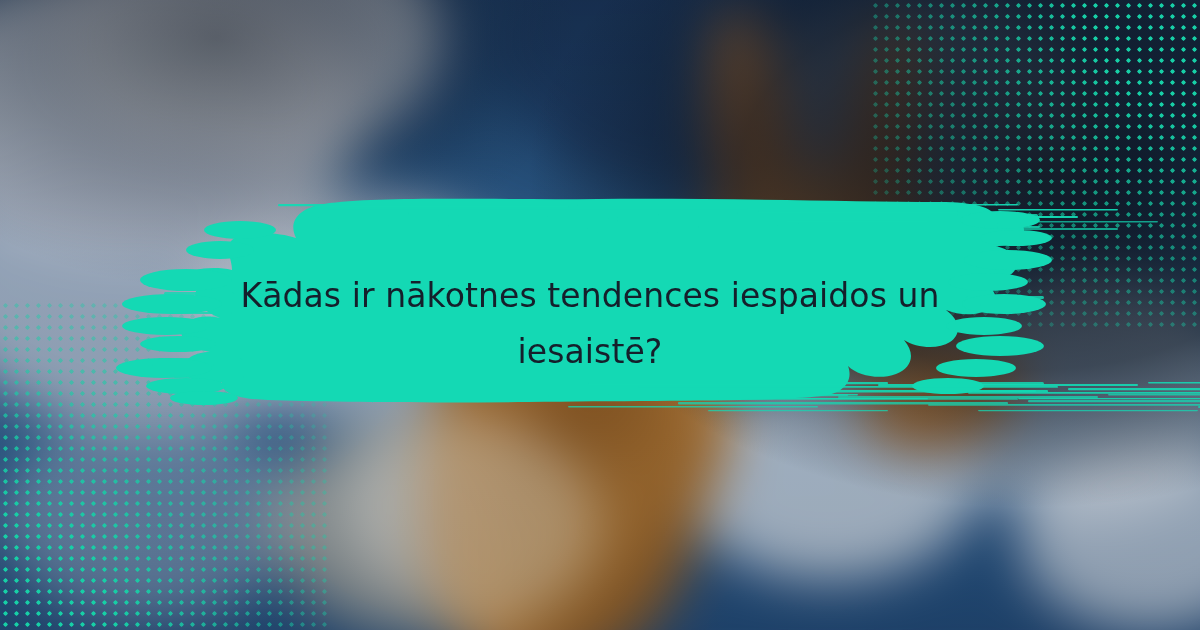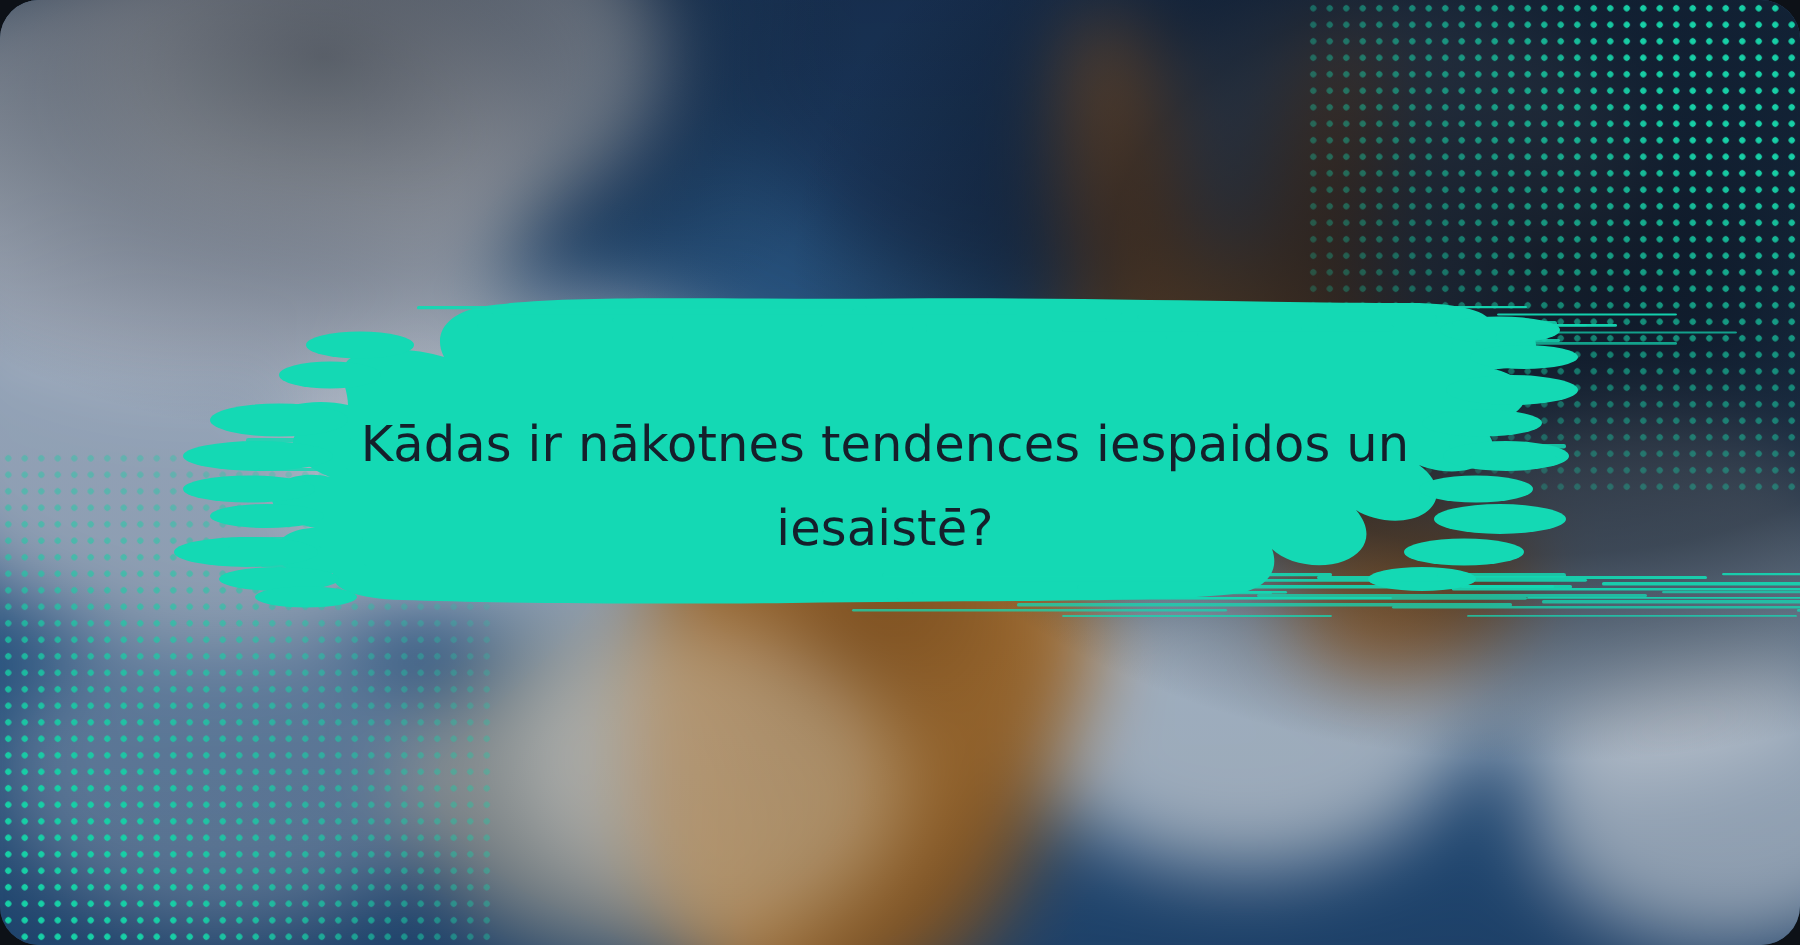--- a/index.html
+++ b/index.html
@@ -4,21 +4,20 @@
 <style>
   html,body{margin:0;padding:0;background:#0d1117;}
   *{box-sizing:border-box;}
 
   .card{
     position:relative;
     width:1200px;height:630px;
     overflow:hidden;
     font-family:"DejaVu Sans","Liberation Sans",sans-serif;
     background:#27425f;
-    border-radius:26px;
   }
 
   
   .photo{
     position:absolute; inset:-60px;
     filter:blur(26px) saturate(1.05);
   }
   .photo .sky{
     position:absolute; inset:0;
     background:

